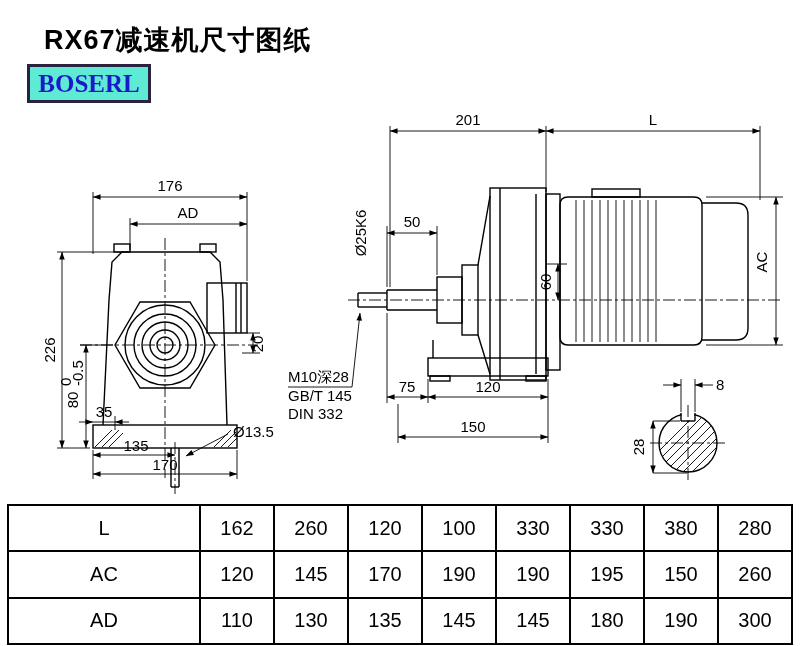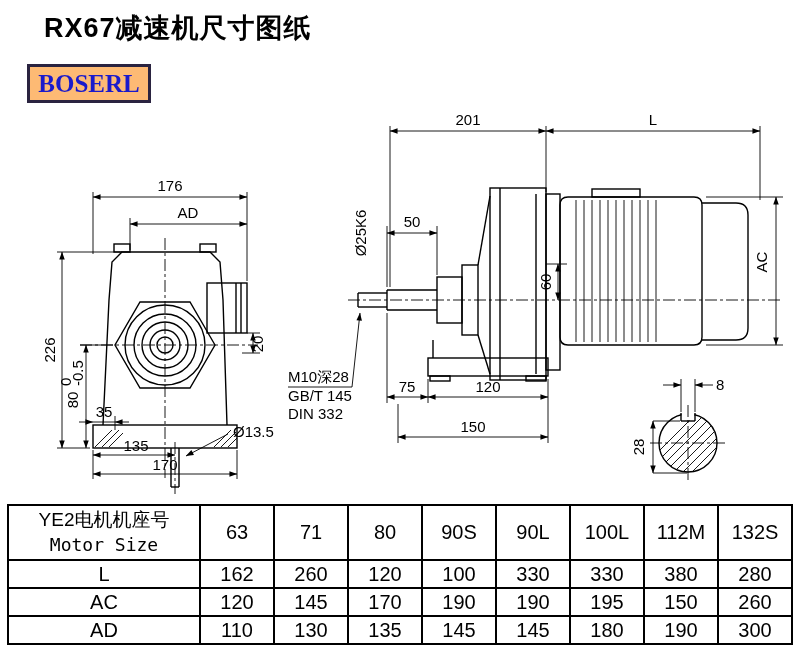--- a/index.html
+++ b/index.html
@@ -1,21 +1,21 @@
 <!DOCTYPE html>
 <html><head>
 <meta charset="utf-8">
 <style>
   html,body{margin:0;padding:0;}
   body{width:800px;height:646px;background:#fff;position:relative;overflow:hidden;
        font-family:"Liberation Sans",sans-serif;color:#000;}
-  .title{position:absolute;left:44px;top:10px;font-size:27px;font-weight:bold;letter-spacing:1px;}
+  .title{position:absolute;left:44px;top:22px;font-size:27px;font-weight:bold;letter-spacing:1px;}
   .logo{position:absolute;left:27px;top:64px;width:118px;height:33px;border:3px solid #2a2340;
         display:flex;align-items:center;justify-content:center;
-        font-family:"Liberation Serif",serif;font-weight:bold;font-size:25px;color:#1a1acc;background:#fdba74;}
+        font-family:"Liberation Serif",serif;font-weight:bold;font-size:25px;color:#1a1acc;background:#5eead4;}
   .drawing{position:absolute;left:0;top:0;}
   
   .o{fill:none;stroke:#000;stroke-width:1.4;}
   .t{fill:none;stroke:#000;stroke-width:0.9;}
   .cl{fill:none;stroke:#000;stroke-width:0.9;stroke-dasharray:12 3 3 3;}
   svg text{fill:#000;font-family:"Liberation Sans",sans-serif;font-size:15px;}
   
   .spec-table{position:absolute;left:7px;top:504px;width:786px;height:141px;border-collapse:collapse;
               table-layout:fixed;font-family:"Liberation Sans",sans-serif;}
   .spec-table td{border:2px solid #000;text-align:center;vertical-align:middle;font-size:20px;padding:0;background:#fff;}
@@ -237,34 +237,20 @@
     <col>
       <col>
       <col>
       <col>
       <col>
       <col>
       <col>
       <col>
   </colgroup>
   <tbody>
-    <tr style="height:55px">
-      <td class="hd">
-        <div>YE2电机机座号</div>
-        <div class="mono">Motor Size</div>
-      </td>
-      <td>63</td>
-      <td>71</td>
-      <td>80</td>
-      <td>90S</td>
-      <td>90L</td>
-      <td>100L</td>
-      <td>112M</td>
-      <td>132S</td>
-    </tr>
     <tr style="height:28px">
       <td>L</td>
       <td>162</td>
       <td>260</td>
       <td>120</td>
       <td>100</td>
       <td>330</td>
       <td>330</td>
       <td>380</td>
       <td>280</td>

